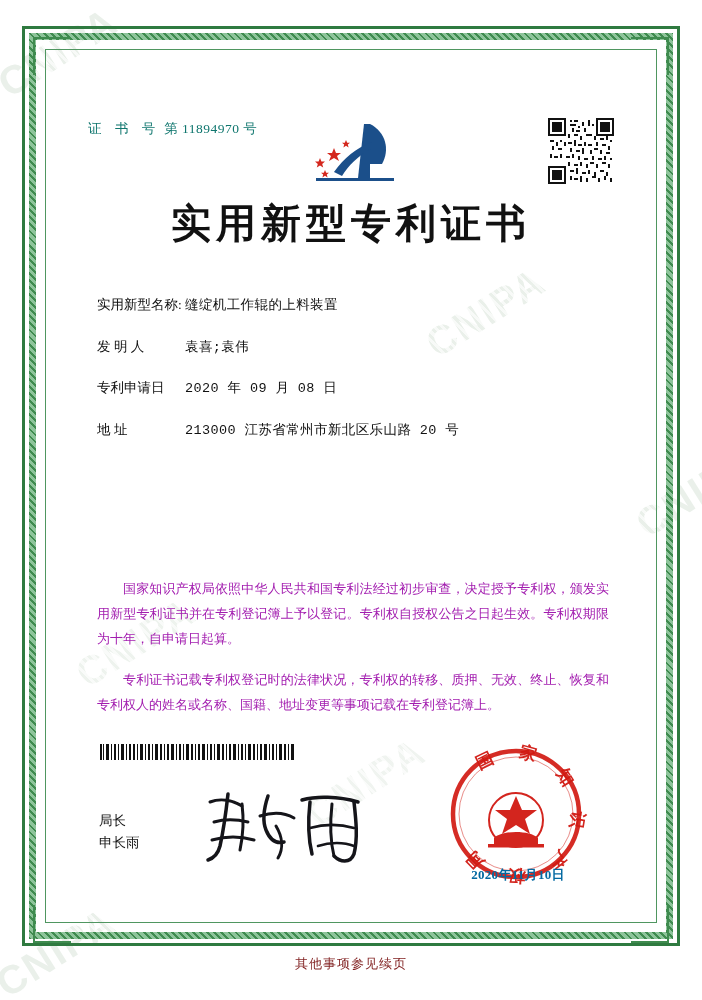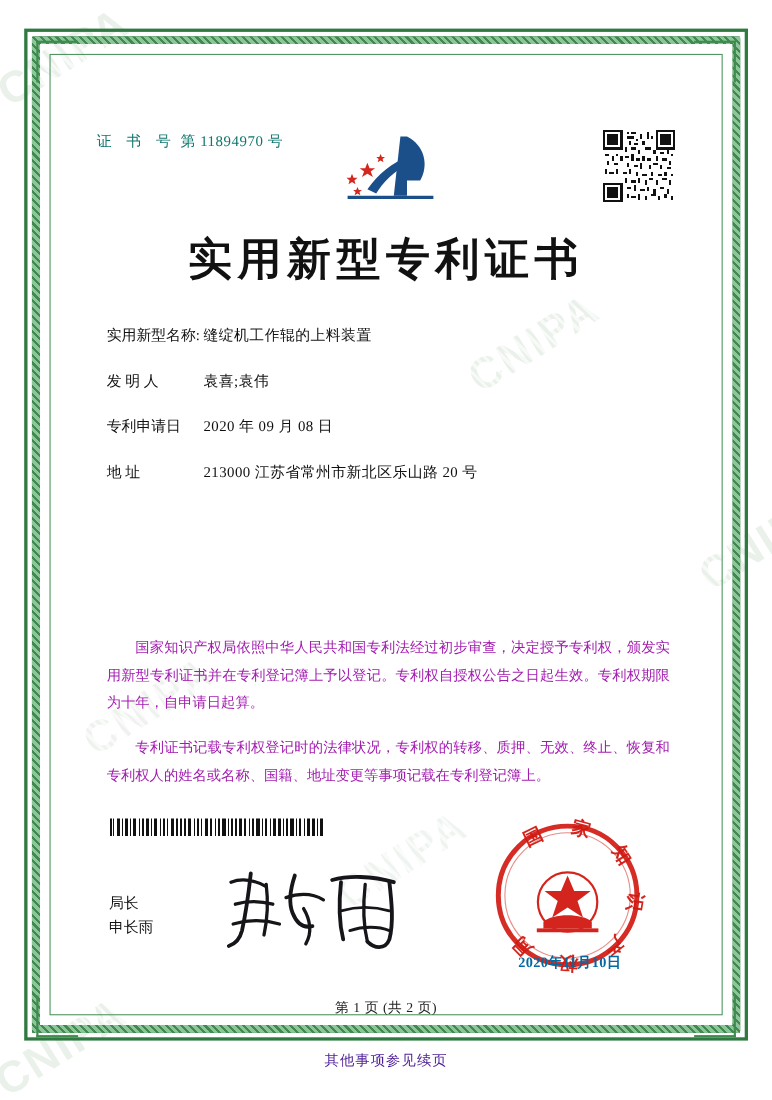--- a/index.html
+++ b/index.html
@@ -109,21 +109,21 @@
   }
   .qr {
     position: absolute;
     right: 88px; top: 118px;
     width: 66px; height: 66px;
   }
 
   .title {
     position: absolute;
     left: 0; right: 0;
-    top: 208px;
+    top: 196px;
     text-align: center;
     font-size: 40px;
     font-weight: bold;
     letter-spacing: 5px;
     color: #111;
     font-family: "DejaVu Sans", "Liberation Sans", sans-serif;
   }
 
   
   .fields {
@@ -140,20 +140,21 @@
     margin-bottom: 23.5px;
     white-space: nowrap;
   }
   .row .k {
     min-width: 88px;
     color: #111;
   }
   .row .v {
     color: #111;
     letter-spacing: 0.4px;
+    font-family: Liberation Mono, monospace;
   }
   .row .v.mono {
     font-family: "Liberation Mono", "DejaVu Sans Mono", monospace;
     letter-spacing: 0.6px;
     font-size: 13px;
   }
   .row.double { justify-content: flex-start; }
   .row.double .k2 {
     margin-left: 56px;
     min-width: 86px;
@@ -228,21 +229,21 @@
     font-size: 12.5px;
     color: #222;
     letter-spacing: .5px;
   }
   .footnote {
     position: absolute;
     left: 0; right: 0;
     top: 955px;
     text-align: center;
     font-size: 13px;
-    color: #4c1d95;
+    color: #7f1d1d;
     letter-spacing: 1px;
   }
 </style>
 </head>
 <body>
 
 <div class="page">
 
   <div class="wm wm-a">CNIPA</div>
   <div class="wm wm-b">CNIPA</div>
@@ -489,15 +490,14 @@
       <g opacity="0.95">
         <circle cx="74" cy="80" r="27" fill="none" stroke="#d11a12" stroke-width="2"></circle>
         <path d="M74 56 L80 70 L95 70 L83 79 L88 94 L74 85 L60 94 L65 79 L53 70 L68 70 Z" fill="#d11a12"></path>
         <path d="M52 98 C60 90, 88 90, 96 98 L96 104 L52 104 Z" fill="#d11a12"></path>
         <rect x="46" y="104" width="56" height="3.5" fill="#d11a12"></rect>
       </g>
     </svg>
   </div>
   <div class="seal-date">2020年11月10日</div>
 
-  <div class="page-no">第 1 页 (共 2 页)</div>
   <div class="footnote">其他事项参见续页</div>
 </div>
 
 </body></html>

